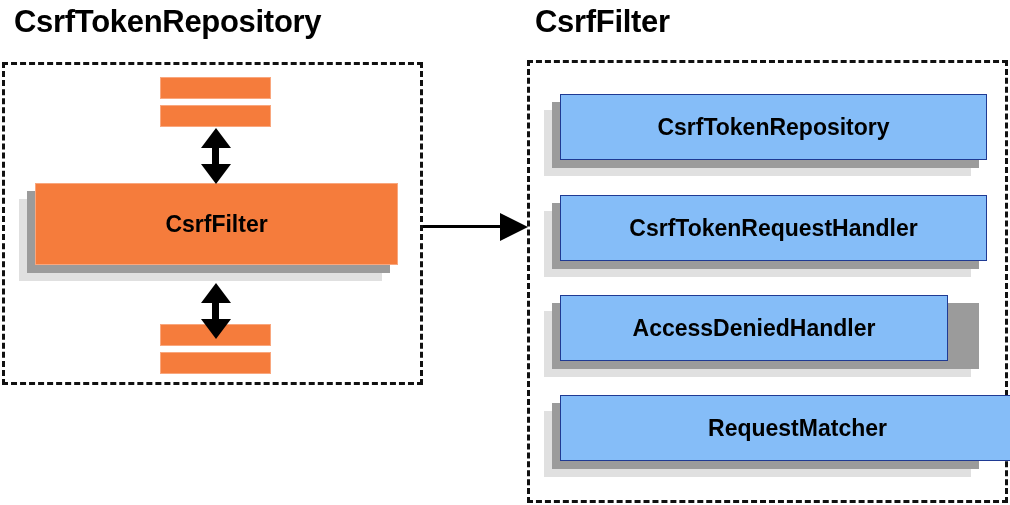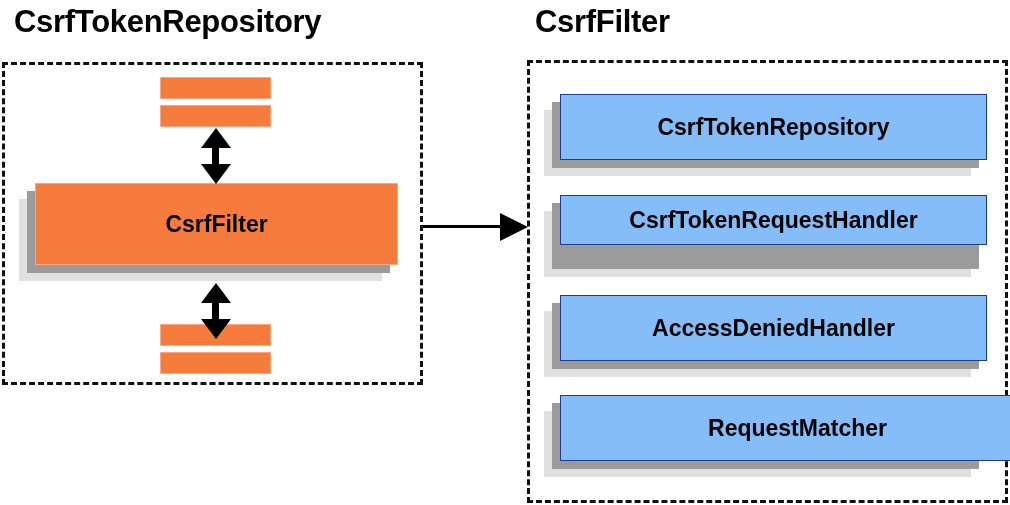--- a/index.html
+++ b/index.html
@@ -150,27 +150,27 @@
   <div class="dashed-panel" id="panel-right"></div>
 
   <div class="shadow-light" style="left:544px; top:110px; width:427px; height:66px;"></div>
   <div class="shadow-dark" style="left:552px; top:102px; width:427px; height:66px;"></div>
   <div class="node blue" style="left:560px; top:94px; width:427px; height:66px;">
     <span>CsrfTokenRepository</span>
   </div>
 
   <div class="shadow-light" style="left:544px; top:211px; width:427px; height:66px;"></div>
   <div class="shadow-dark" style="left:552px; top:203px; width:427px; height:66px;"></div>
-  <div class="node blue" style="left:560px; top:195px; width:427px; height:50px;">
+  <div class="node blue" style="left:560px; top:195px; width:427px; height:66px;">
     <span>CsrfTokenRequestHandler</span>
   </div>
 
   <div class="shadow-light" style="left:544px; top:311px; width:427px; height:66px;"></div>
   <div class="shadow-dark" style="left:552px; top:303px; width:427px; height:66px;"></div>
-  <div class="node blue" style="left:560px; top:295px; width:427px; height:66px;">
+  <div class="node blue" style="left:560px; top:295px; width:388px; height:66px;">
     <span>AccessDeniedHandler</span>
   </div>
 
   <div class="shadow-light" style="left:544px; top:411px; width:427px; height:66px;"></div>
   <div class="shadow-dark" style="left:552px; top:403px; width:427px; height:66px;"></div>
   <div class="node blue" style="left:560px; top:395px; width:475px; height:66px;">
     <span>RequestMatcher</span>
   </div>
 
 </div>

